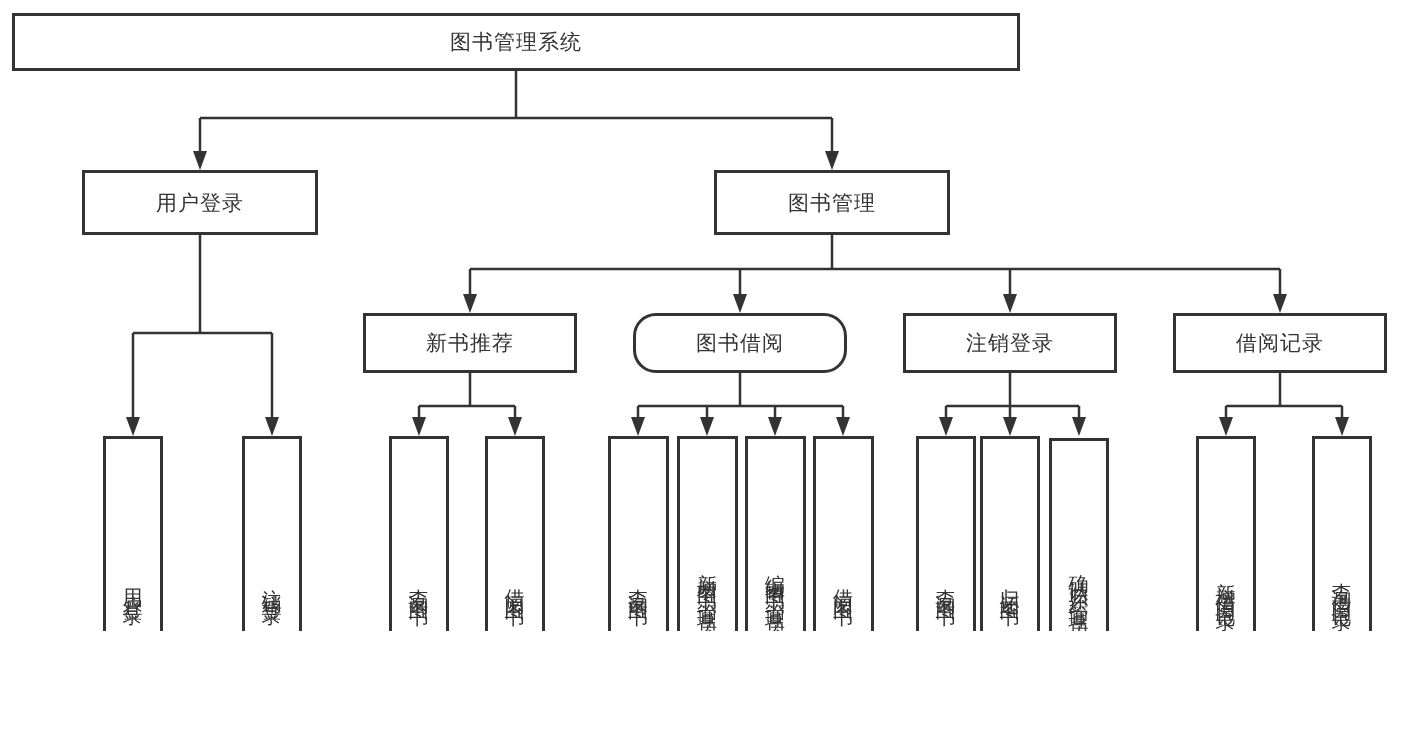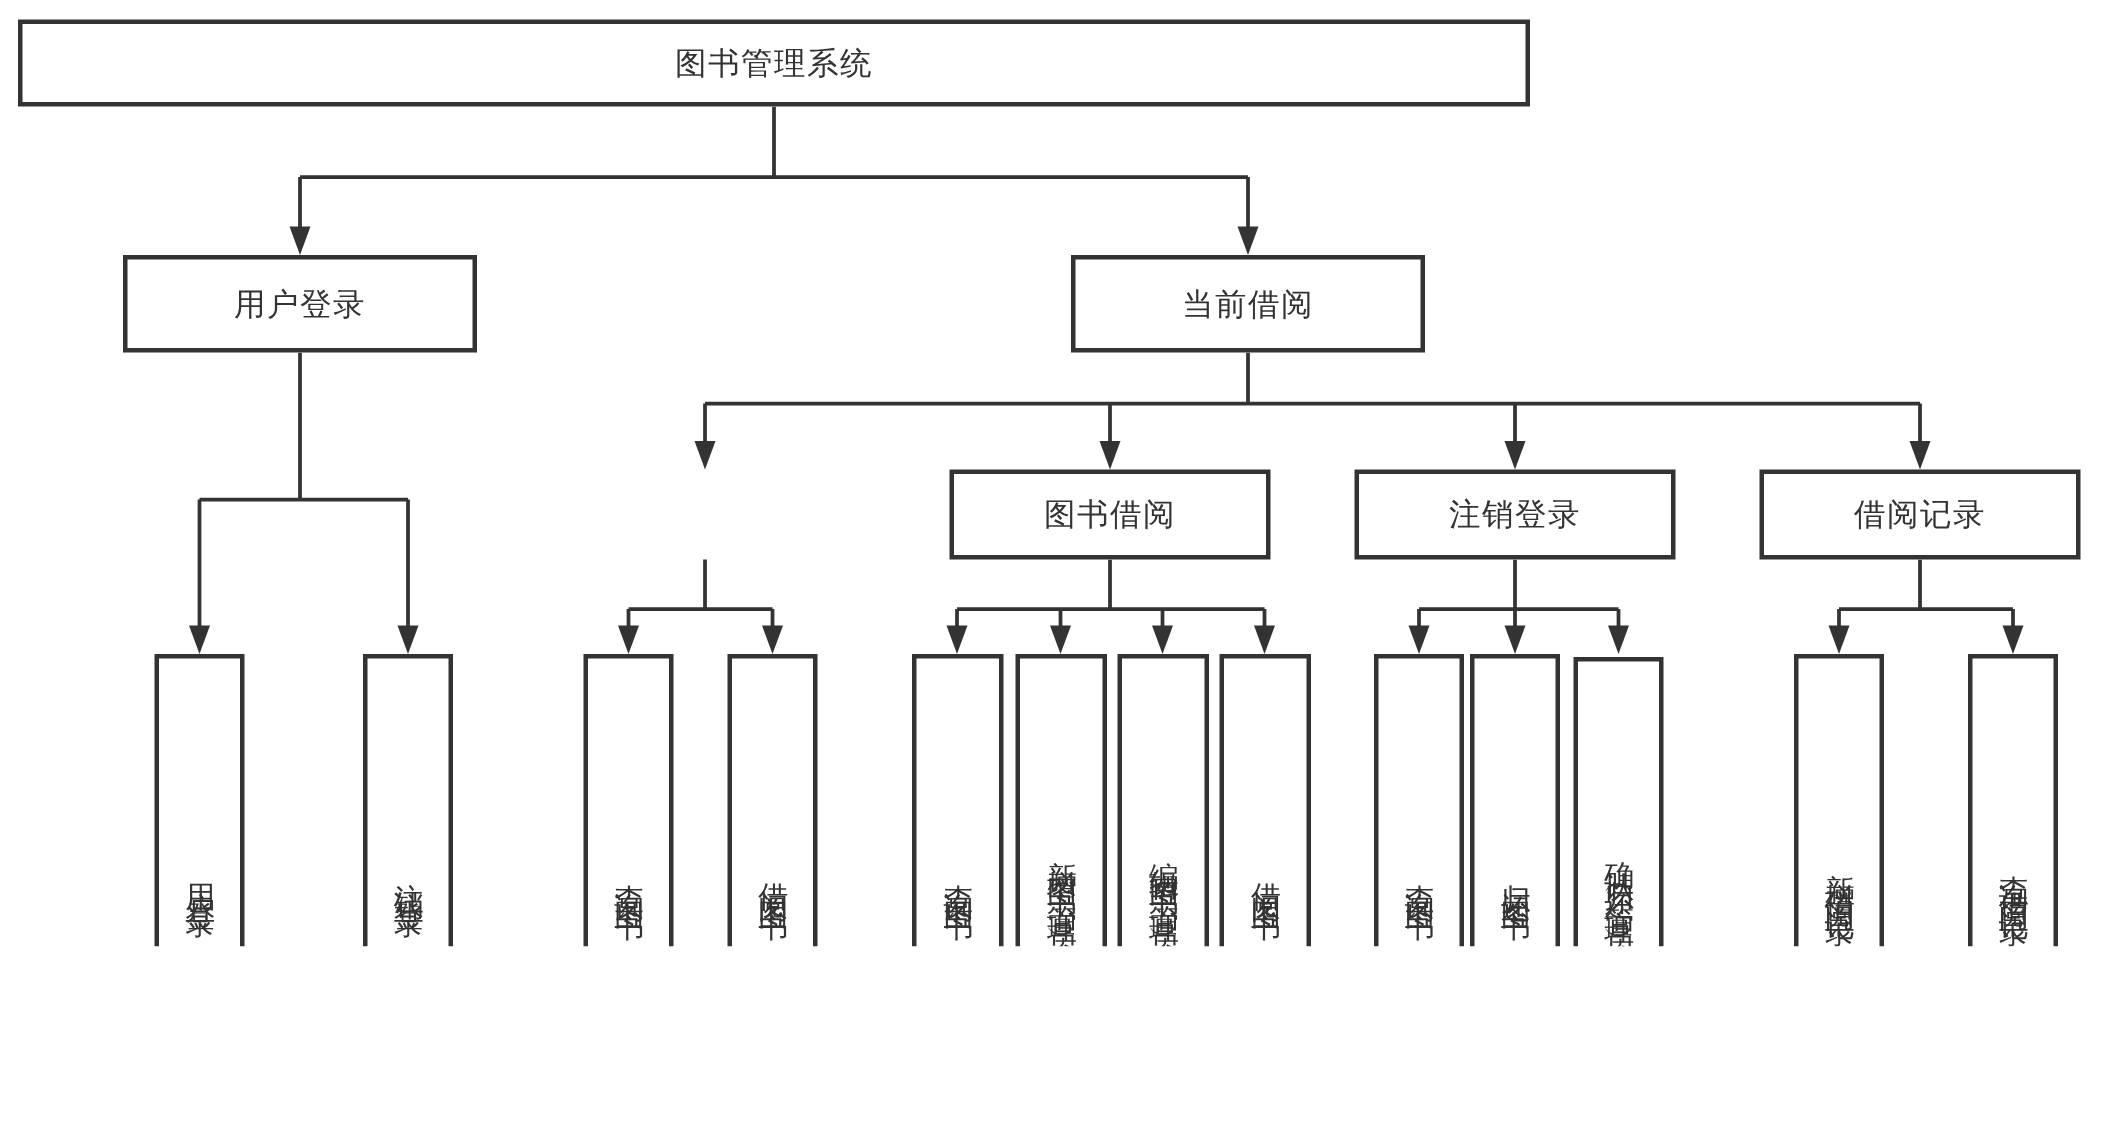--- a/index.html
+++ b/index.html
@@ -110,24 +110,27 @@
   </svg>
 
   <div class="hbox" style="left:12px; top:13px; width:1008px; height:58px;">
     <span>图书管理系统</span>
   </div>
 
   <div class="hbox" style="left:82px; top:170px; width:236px; height:65px;">
     <span>用户登录</span>
   </div>
   <div class="hbox" style="left:714px; top:170px; width:236px; height:65px;">
-    <span>当前借阅</span>
+    <span>图书管理</span>
   </div>
 
-  <div class="hbox" style="left:633px; top:313px; width:214px; height:60px;">
+  <div class="hbox" style="left:363px; top:313px; width:214px; height:60px;">
+    <span>新书推荐</span>
+  </div>
+  <div class="hbox" style="left:633px; top:313px; width:214px; height:60px;border-radius:23px;">
     <span>图书借阅</span>
   </div>
   <div class="hbox" style="left:903px; top:313px; width:214px; height:60px;">
     <span>注销登录</span>
   </div>
   <div class="hbox" style="left:1173px; top:313px; width:214px; height:60px;font-family:Liberation Mono, monospace;">
     <span>借阅记录</span>
   </div>
 
   <div class="vbox" style="left:103px; top:436px; width:60px; height:298px;">

